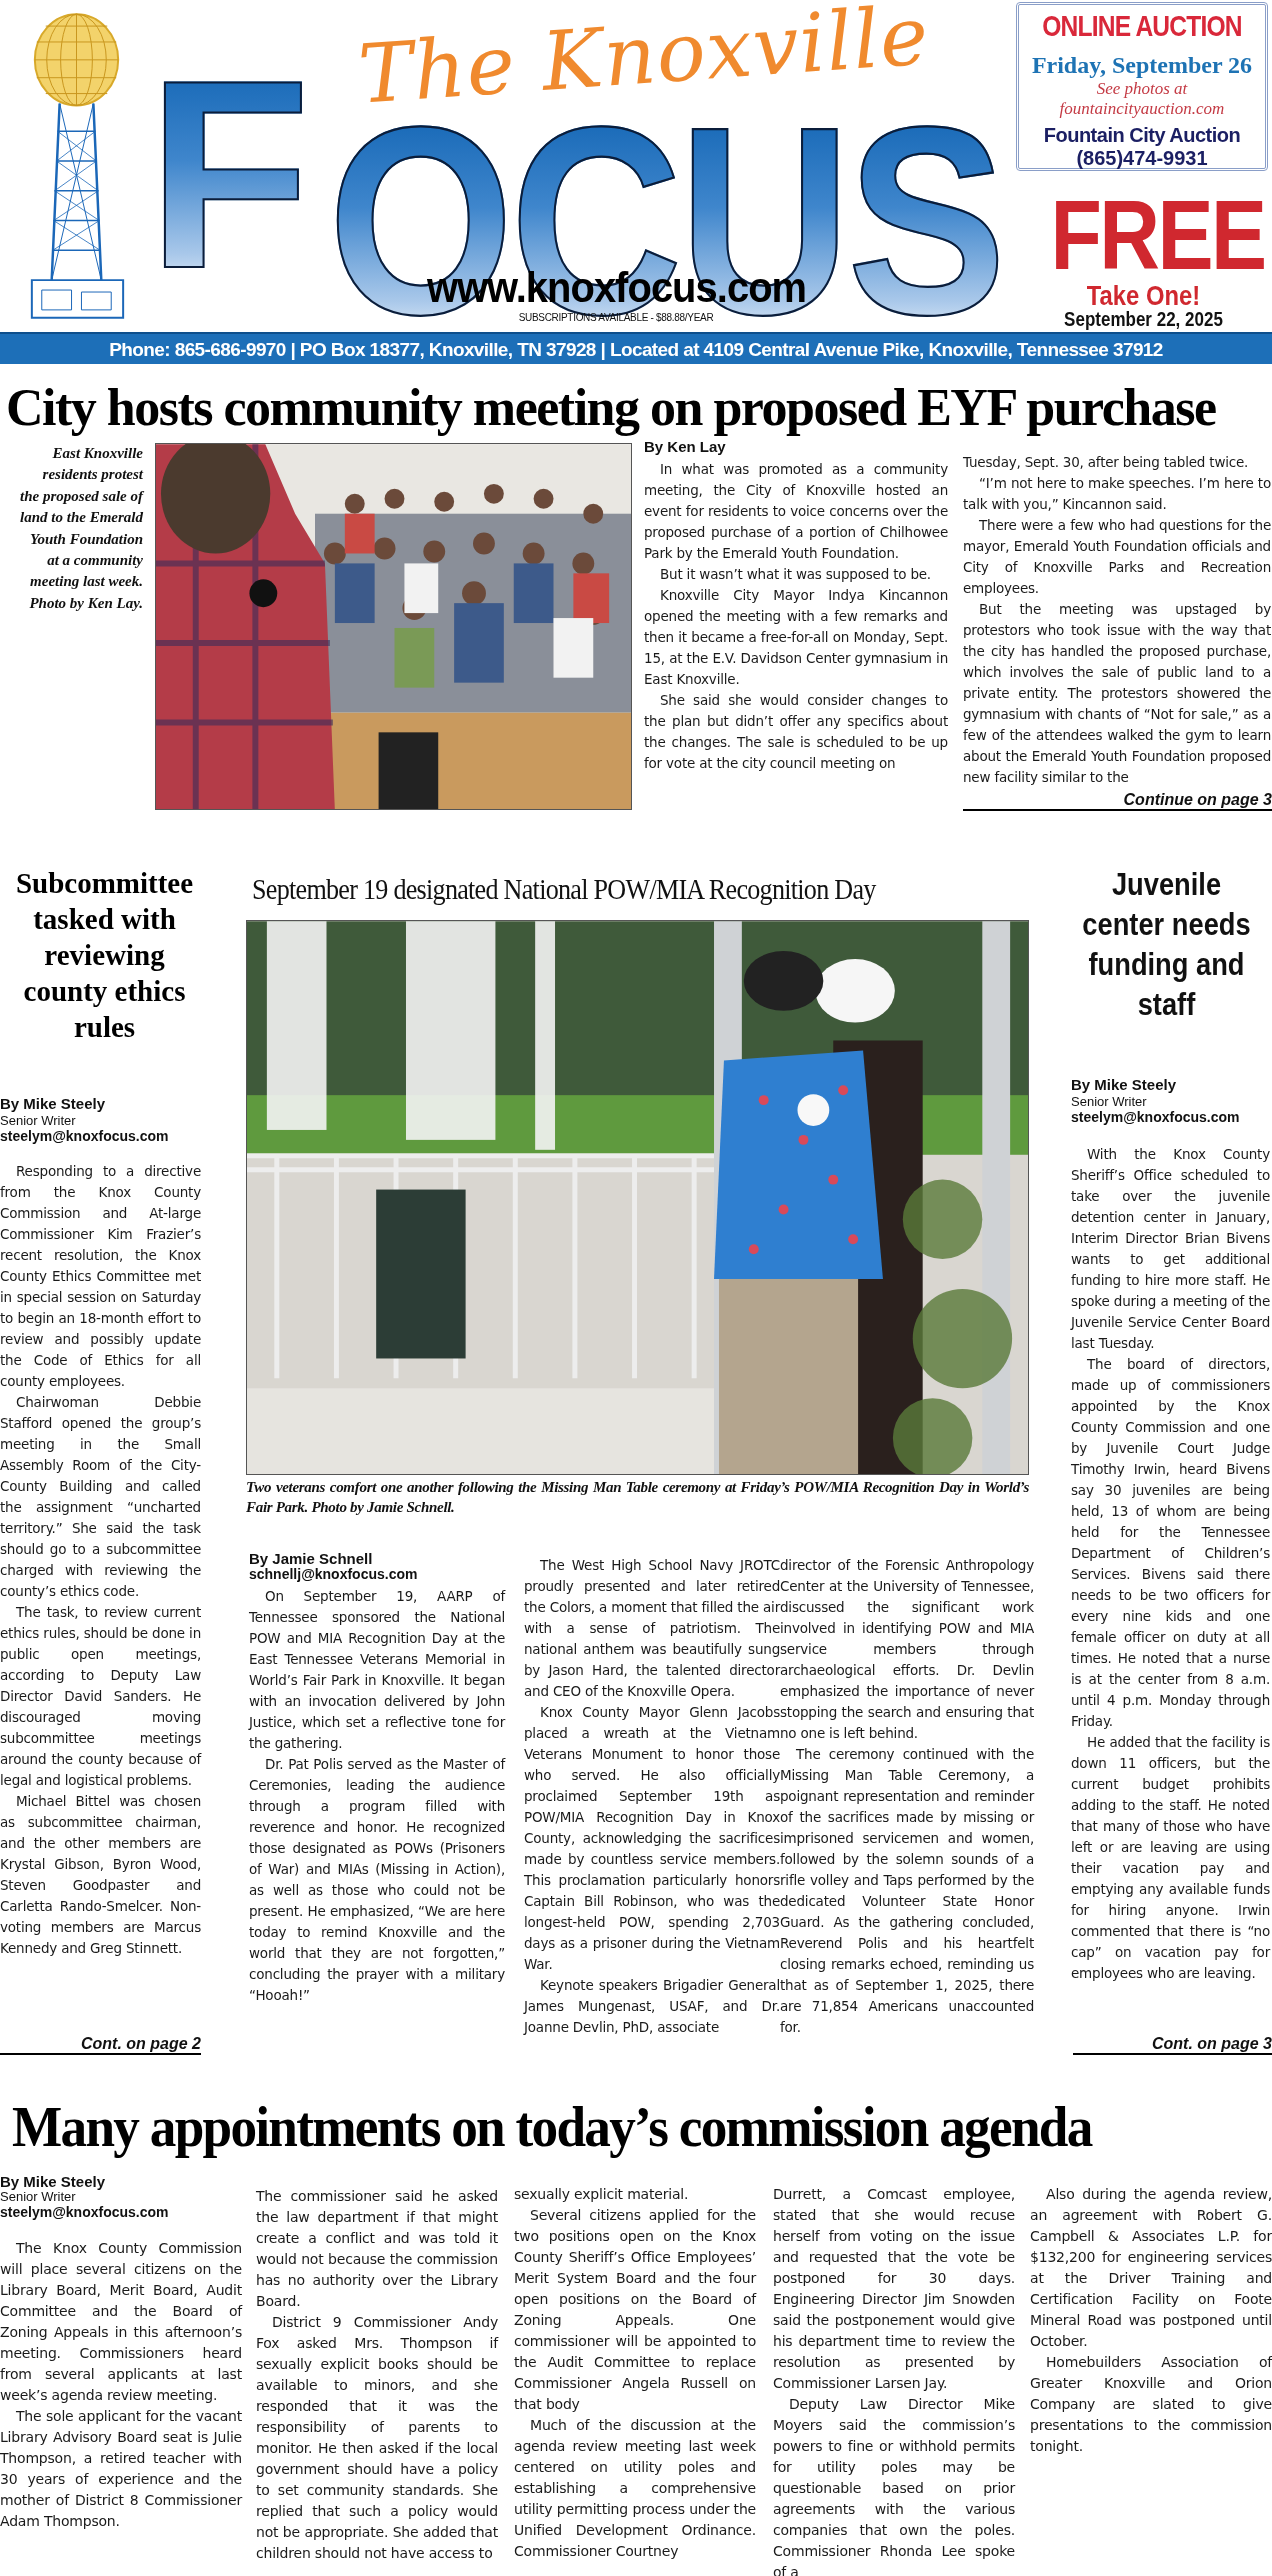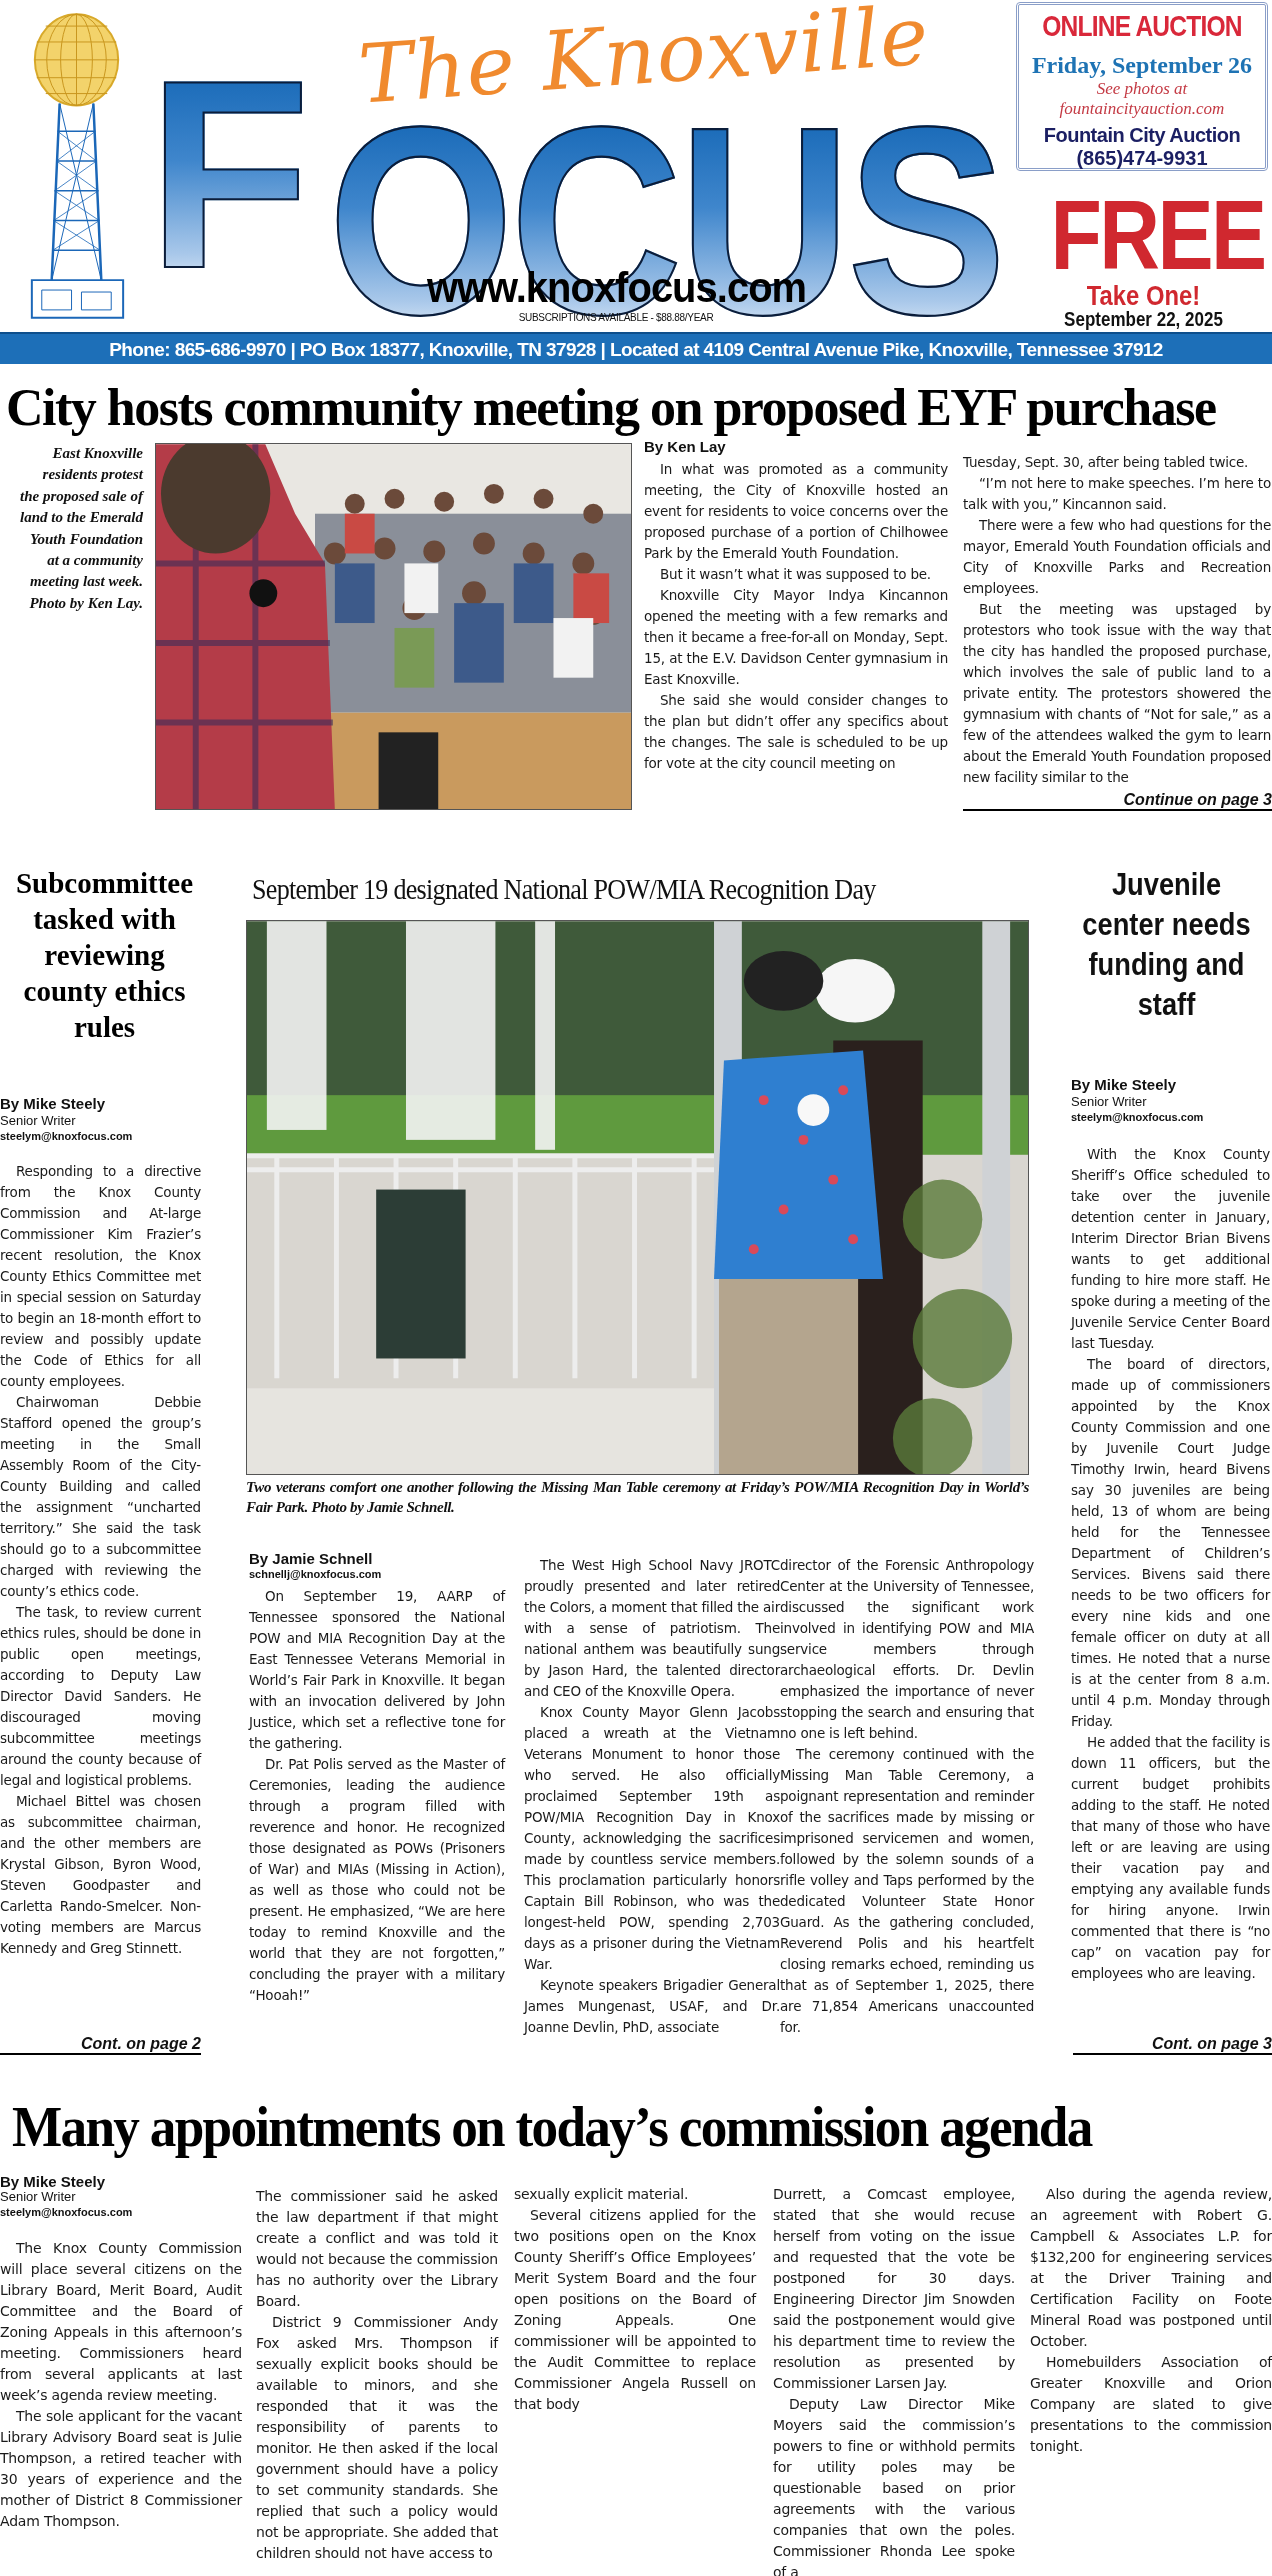--- a/index.html
+++ b/index.html
@@ -30,21 +30,21 @@
   #issue-date { left: 1034px; top: 308px; width: 219px; text-align: center; font-family: "Liberation Sans", sans-serif; font-weight: 700; font-size: 20px; color: #111; transform: scaleX(0.85); }
 
   #address-bar { left: 0; top: 332px; width: 1272px; height: 32px; background: #1d6fb8; color: #fff; text-align: center; font-family: "Liberation Sans", sans-serif; font-weight: 700; font-size: 19px; line-height: 32px; letter-spacing: -0.6px; border-top: 2px solid #0e4f8c; }
 
   
   .serif-head { font-family: "Liberation Serif", serif; font-weight: 700; color: #000; }
   .body-text { font-family: "DejaVu Sans", sans-serif; font-size: 13.5px; line-height: 21px; text-align: justify; color: #1a1a1a; letter-spacing: -0.2px; }
   .body-text p { text-indent: 16px; }
   .byline { font-family: "Liberation Sans", sans-serif; font-weight: 700; font-size: 15px; color: #111; }
   .role { font-family: "Liberation Sans", sans-serif; font-size: 13px; color: #111; line-height: 15px; }
-  .email { font-family: "Liberation Sans", sans-serif; font-weight: 700; font-size: 11px; color: #111; line-height: 15px; }
+  .email { font-family: "Liberation Sans", sans-serif; font-weight: 700; font-size: 14px; color: #111; line-height: 15px; }
   .cont { font-family: "Liberation Sans", sans-serif; font-weight: 700; font-style: italic; font-size: 16px; text-align: right; border-bottom: 2px solid #000; line-height: 18px; }
   .photo { overflow: hidden; border: 1px solid #555; }
 
   
   #lead-headline { left: 6px; top: 378px; font-size: 52px; letter-spacing: -1.5px; white-space: nowrap; }
   #lead-caption { left: 20px; top: 443px; width: 123px; text-align: right; font-family: "Liberation Serif", serif; font-weight: 700; font-style: italic; font-size: 15px; line-height: 21.4px; }
   #lead-photo { left: 155px; top: 443px; width: 477px; height: 367px; }
   #lead-byline { left: 644px; top: 438px; }
   #lead-col1 { left: 644px; top: 459px; width: 304px; }
   #lead-col2 { left: 963px; top: 452px; width: 308px; }
@@ -310,20 +310,21 @@
   <p>The Knox County Commission will place several citizens on the Library Board, Merit Board, Audit Committee and the Board of Zoning Appeals in this afternoon’s meeting. Commissioners heard from several applicants at last week’s agenda review meeting.</p>
   <p>The sole applicant for the vacant Library Advisory Board seat is Julie Thompson, a retired teacher with 30 years of experience and the mother of District 8 Commissioner Adam Thompson.</p>
 </div>
 <div id="ma-col2" class="abs body-text ma">
   <p style="text-indent:0">The commissioner said he asked the law department if that might create a conflict and was told it would not because the commission has no authority over the Library Board.</p>
   <p>District 9 Commissioner Andy Fox asked Mrs. Thompson if sexually explicit books should be available to minors, and she responded that it was the responsibility of parents to monitor. He then asked if the local government should have a policy to set community standards. She replied that such a policy would not be appropriate. She added that children should not have access to</p>
 </div>
 <div id="ma-col3" class="abs body-text ma">
   <p style="text-indent:0">sexually explicit material.</p>
   <p>Several citizens applied for the two positions open on the Knox County Sheriff’s Office Employees’ Merit System Board and the four open positions on the Board of Zoning Appeals.  One commissioner will be appointed to the Audit Committee to replace Commissioner Angela Russell on that body</p>
+  <p>Much of the discussion at the agenda review meeting last week centered on utility poles and establishing a comprehensive utility permitting process under the Unified Development Ordinance. Commissioner Courtney</p>
 </div>
 <div id="ma-col4" class="abs body-text ma">
   <p style="text-indent:0">Durrett, a Comcast employee, stated that she would recuse herself from voting on the issue and requested that the vote be postponed for 30 days. Engineering Director Jim Snowden said the postponement would give his department time to review the resolution as presented by Commissioner Larsen Jay.</p>
   <p>Deputy Law Director Mike Moyers said the commission’s powers to fine or withhold permits for utility poles may be questionable based on prior agreements with the various companies that own the poles. Commissioner Rhonda Lee spoke of a</p>
 </div>
 <div id="ma-col5" class="abs body-text ma">
   <p>Also during the agenda review, an agreement with Robert G. Campbell &amp; Associates L.P. for $132,200 for engineering services at the Driver Training and Certification Facility on Foote Mineral Road was postponed until October.</p>
   <p>Homebuilders Association of Greater Knoxville and Orion Company are slated to give presentations to the commission tonight.</p>
 </div>
 

